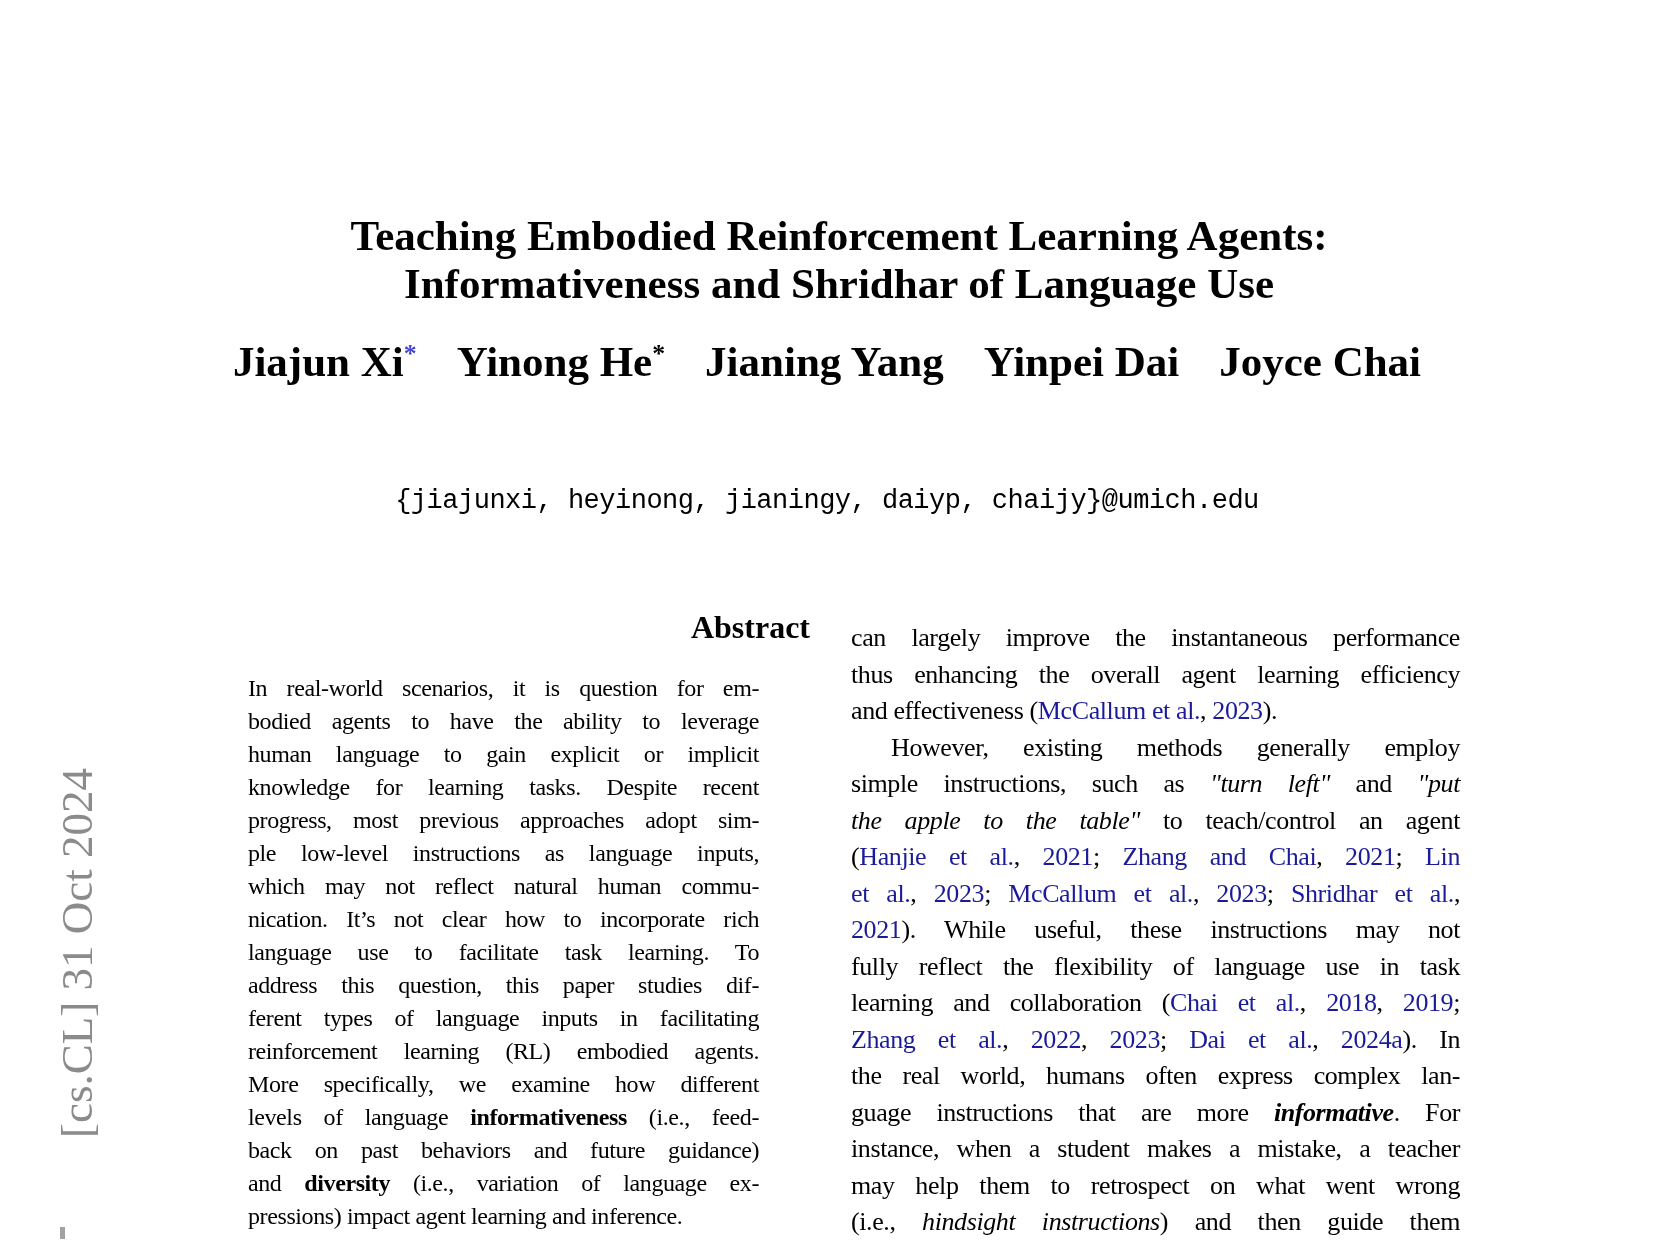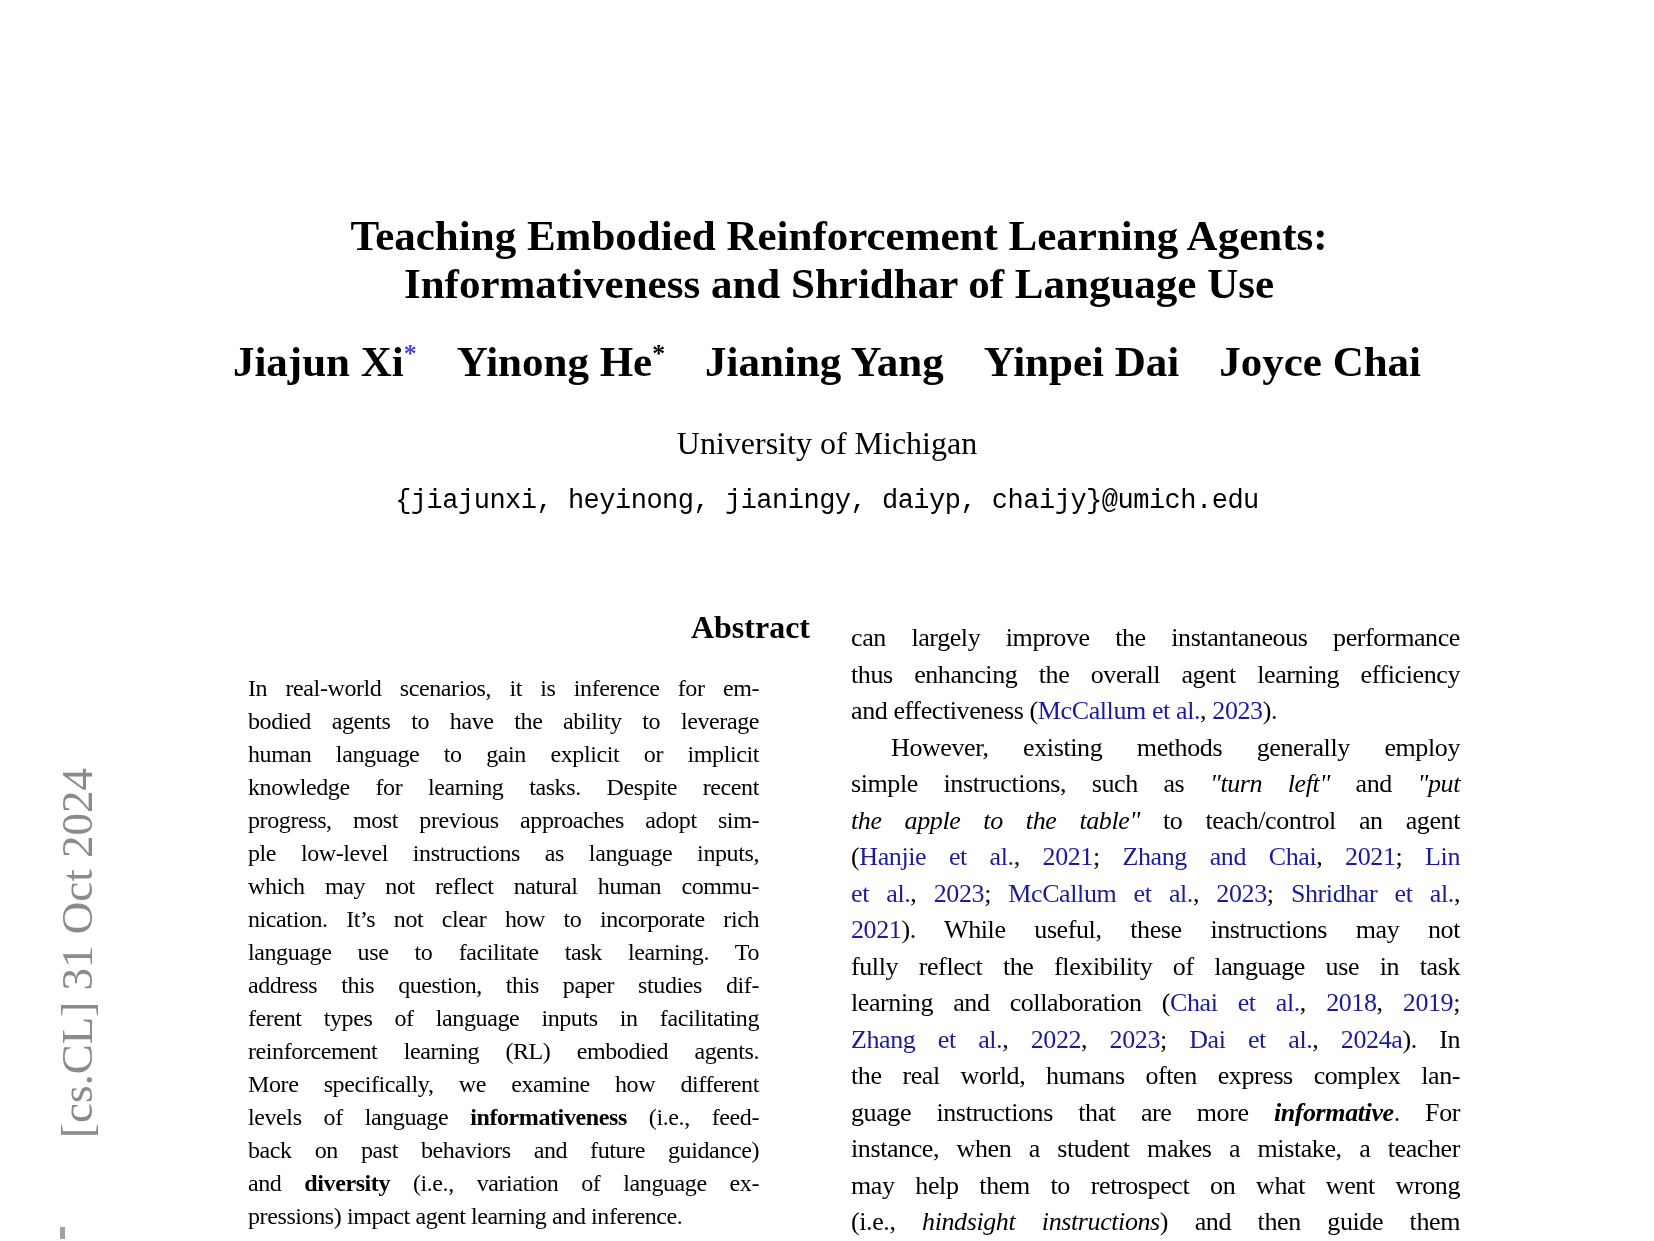--- a/index.html
+++ b/index.html
@@ -68,28 +68,27 @@
   </h1>
 
   <div class="authors">
       <span><span>Jiajun Xi</span><span class="star link">*</span></span>
       <span><span>Yinong He</span><span class="star">*</span></span>
       <span><span>Jianing Yang</span></span>
       <span><span>Yinpei Dai</span></span>
       <span><span>Joyce Chai</span></span>
     </div>
 
-  <div class="affiliation">University of Michigan</div>
 
   <div class="email">{jiajunxi, heyinong, jianingy, daiyp, chaijy}@umich.edu</div>
 
   <div class="abs-heading">Abstract</div>
 
   <div class="abs-body">
-      <div class="line">In real-world scenarios, it is inference for em-</div>
+      <div class="line">In real-world scenarios, it is question for em-</div>
       <div class="line">bodied agents to have the ability to leverage</div>
       <div class="line">human language to gain explicit or implicit</div>
       <div class="line">knowledge for learning tasks. Despite recent</div>
       <div class="line">progress, most previous approaches adopt sim-</div>
       <div class="line">ple low-level instructions as language inputs,</div>
       <div class="line">which may not reflect natural human commu-</div>
       <div class="line">nication. It’s not clear how to incorporate rich</div>
       <div class="line">language use to facilitate task learning. To</div>
       <div class="line">address this question, this paper studies dif-</div>
       <div class="line">ferent types of language inputs in facilitating</div>

